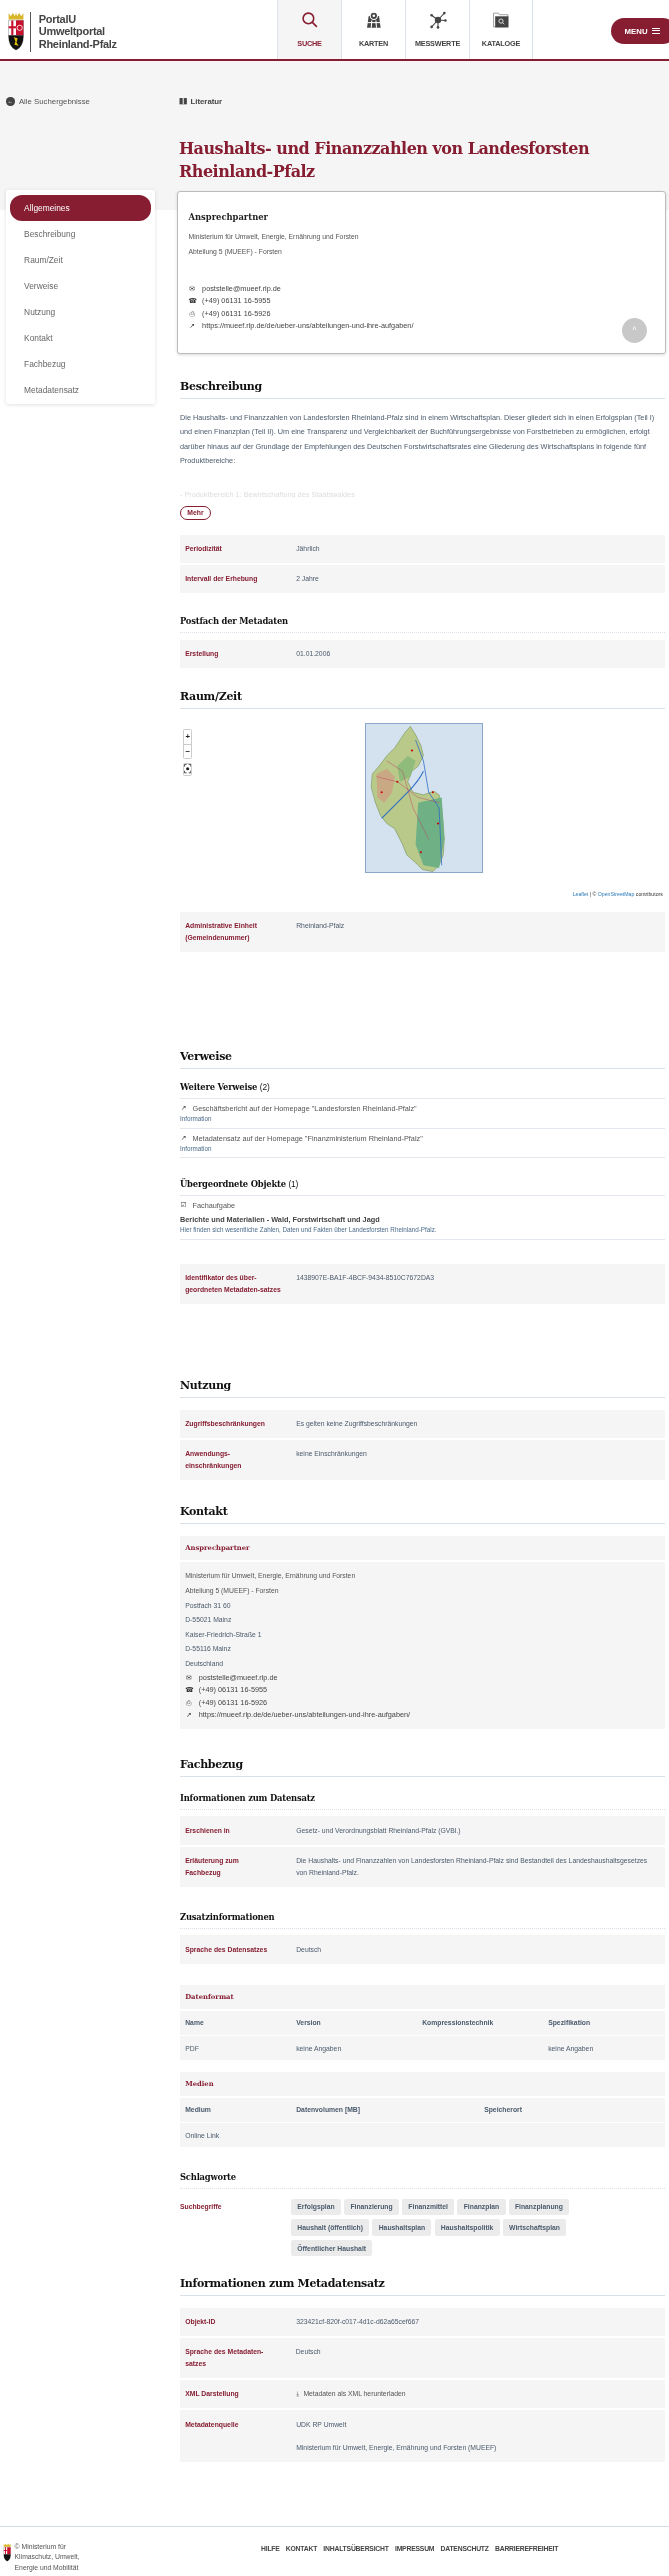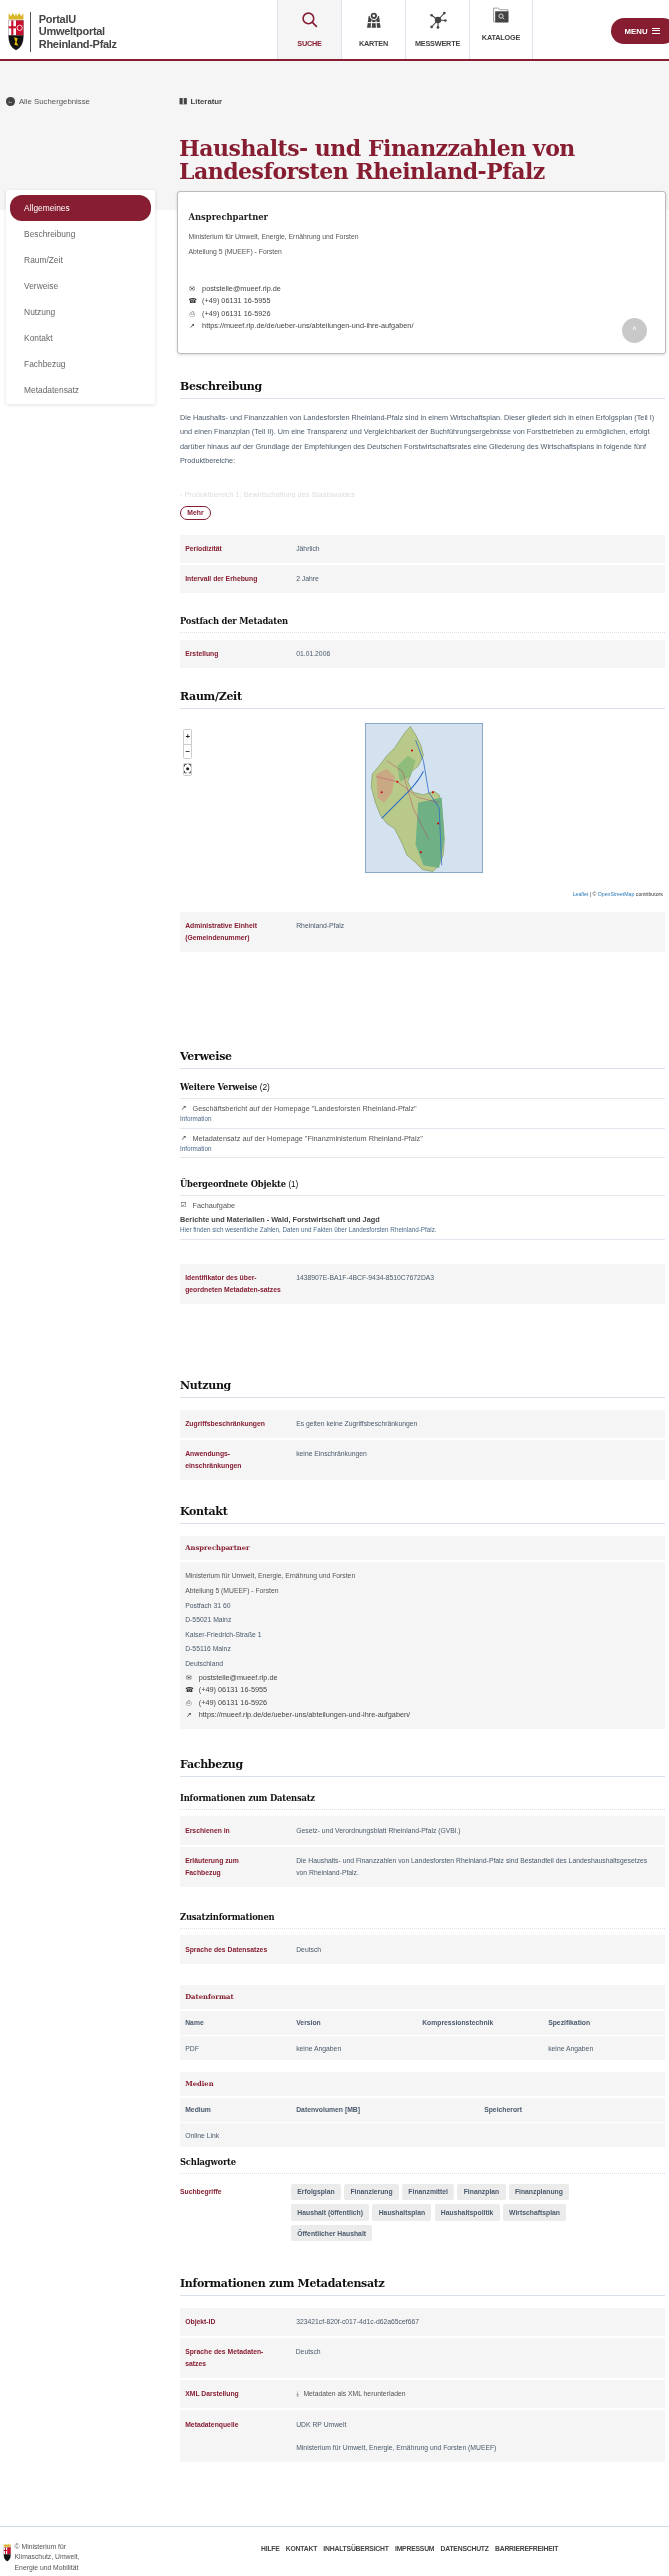--- a/index.html
+++ b/index.html
@@ -7,35 +7,35 @@
   body { font-family: "Liberation Sans", sans-serif; color: #333; position: relative; height: 2576px; overflow: hidden; }
 
   
   .header { position: absolute; top: 0; left: 0; width: 670px; height: 61px; background: #fff; border-bottom: 2.1px solid #861d31; }
   .logo { position: absolute; left: 7.3px; top: 11.5px; display: flex; align-items: center; }
   .crest { width: 18px; height: 39px; position: relative; }
   .logo-sep { width: 1px; height: 40px; background: #555; margin: 0 7.3px 0 5.2px; }
   .logo-text { font-family: "Liberation Sans", sans-serif; font-size: 11px; line-height: 12.6px; color: #444; font-weight: bold; letter-spacing: -0.3px; }
   .nav { position: absolute; left: 277px; top: 0; height: 59px; display: flex; }
   .nav-item { width: 64px; height: 59px; border-left: 0.5px solid #dde3ea; display: flex; flex-direction: column; align-items: center; justify-content: flex-end; padding-bottom: 11.5px; }
-  .nav-item:last-child { border-right: 0.5px solid #dde3ea; justify-content: center; }
+  .nav-item:last-child { border-right: 0.5px solid #dde3ea; }
   .nav-item.active { background: #f5f5f5; }
   .nav-item svg { margin-bottom: 9.4px; }
   .nav-label { font-size: 7.3px; font-weight: bold; color: #444; letter-spacing: -0.2px; }
   .nav-item.active .nav-label { color: #861d31; }
   .menu-btn { position: absolute; left: 611px; top: 18px; width: 65px; height: 26px; background: #861d31; border-radius: 13px; color: #fff; font-weight: bold; font-size: 7.8px; display: flex; align-items: center; padding-left: 13.6px; gap: 4.2px; }
   .hamburger { display: inline-block; width: 8.4px; height: 6.3px; position: relative; }
   .hamburger span { position: absolute; left: 0; width: 8.4px; height: 1px; background: #fff; }
 
   
   .band { position: absolute; top: 61px; left: 0; width: 670px; height: 149px; background: #f5f5f5; }
   .back-link { position: absolute; left: 6.3px; top: 97px; display: flex; align-items: center; gap: 4.2px; font-size: 7.8px; color: #555; }
   .back-icon { width: 8.4px; height: 8.4px; border-radius: 50%; background: #444; color: #fff; font-size: 5.8px; display: flex; align-items: center; justify-content: center; }
   .type-label { position: absolute; left: 179px; top: 97px; font-size: 7.8px; font-weight: bold; color: #444; display: flex; align-items: center; gap: 3.1px; }
-  .page-title { position: absolute; left: 179px; top: 137px; width: 450px; font-family: "DejaVu Serif", serif; font-size: 22px; line-height: 23px; color: #861d31; font-weight: bold; letter-spacing: -0.5px; }
+  .page-title { position: absolute; left: 179px; top: 137px; width: 450px; font-family: "DejaVu Serif", serif; font-size: 16px; line-height: 23px; color: #861d31; font-weight: bold; letter-spacing: -0.5px; }
 
   
   .sidebar { position: absolute; left: 6.3px; top: 190px; width: 149px; height: 214px; background: #fff; border-radius: 3.1px; box-shadow: 0 1px 4.2px rgba(0,0,0,0.12); padding: 5.2px 4.2px; }
   .side-item { height: 26px; padding-left: 13.6px; display: flex; align-items: center; font-size: 8.4px; color: #666; border-radius: 2.1px; }
   .side-item.active { background: #861d31; color: #fff; border-radius: 12px; }
 
   
   .contact-card { position: absolute; left: 177px; top: 191px; width: 489px; height: 163px; background: #fff; border: 0.5px solid #bbb; border-radius: 3.1px; box-shadow: 0 1px 3.1px rgba(0,0,0,0.15); padding: 20px 10.5px; }
   .card-title { font-family: "DejaVu Serif", serif; font-weight: bold; font-size: 8.4px; color: #222; margin-bottom: 8.4px; }
   .card-line { font-size: 6.8px; color: #555; line-height: 14.6px; }
@@ -405,21 +405,21 @@
       <span style="width:188px">Datenvolumen [MB]</span>
       <span>Speicherort</span>
     </div>
     <div class="trow">
       <span style="width:111px">Online Link</span>
       <span style="width:188px"></span>
       <span></span>
     </div>
   </div>
 
-  <div class="h3" style="margin-top:10px;">Schlagworte</div>
+  <div class="h3" style="margin-top:25px;">Schlagworte</div>
   <div style="display:flex;margin-top:9.4px;">
     <span style="width:111px;color:#861d31;font-weight:bold;font-size:6.8px;padding-top:4.7px;">Suchbegriffe</span>
     <div class="chips">
       <span class="chip">Erfolgsplan</span>
       <span class="chip">Finanzierung</span>
       <span class="chip">Finanzmittel</span>
       <span class="chip">Finanzplan</span>
       <span class="chip">Finanzplanung</span>
       <span class="chip">Haushalt (öffentlich)</span>
       <span class="chip">Haushaltsplan</span>

